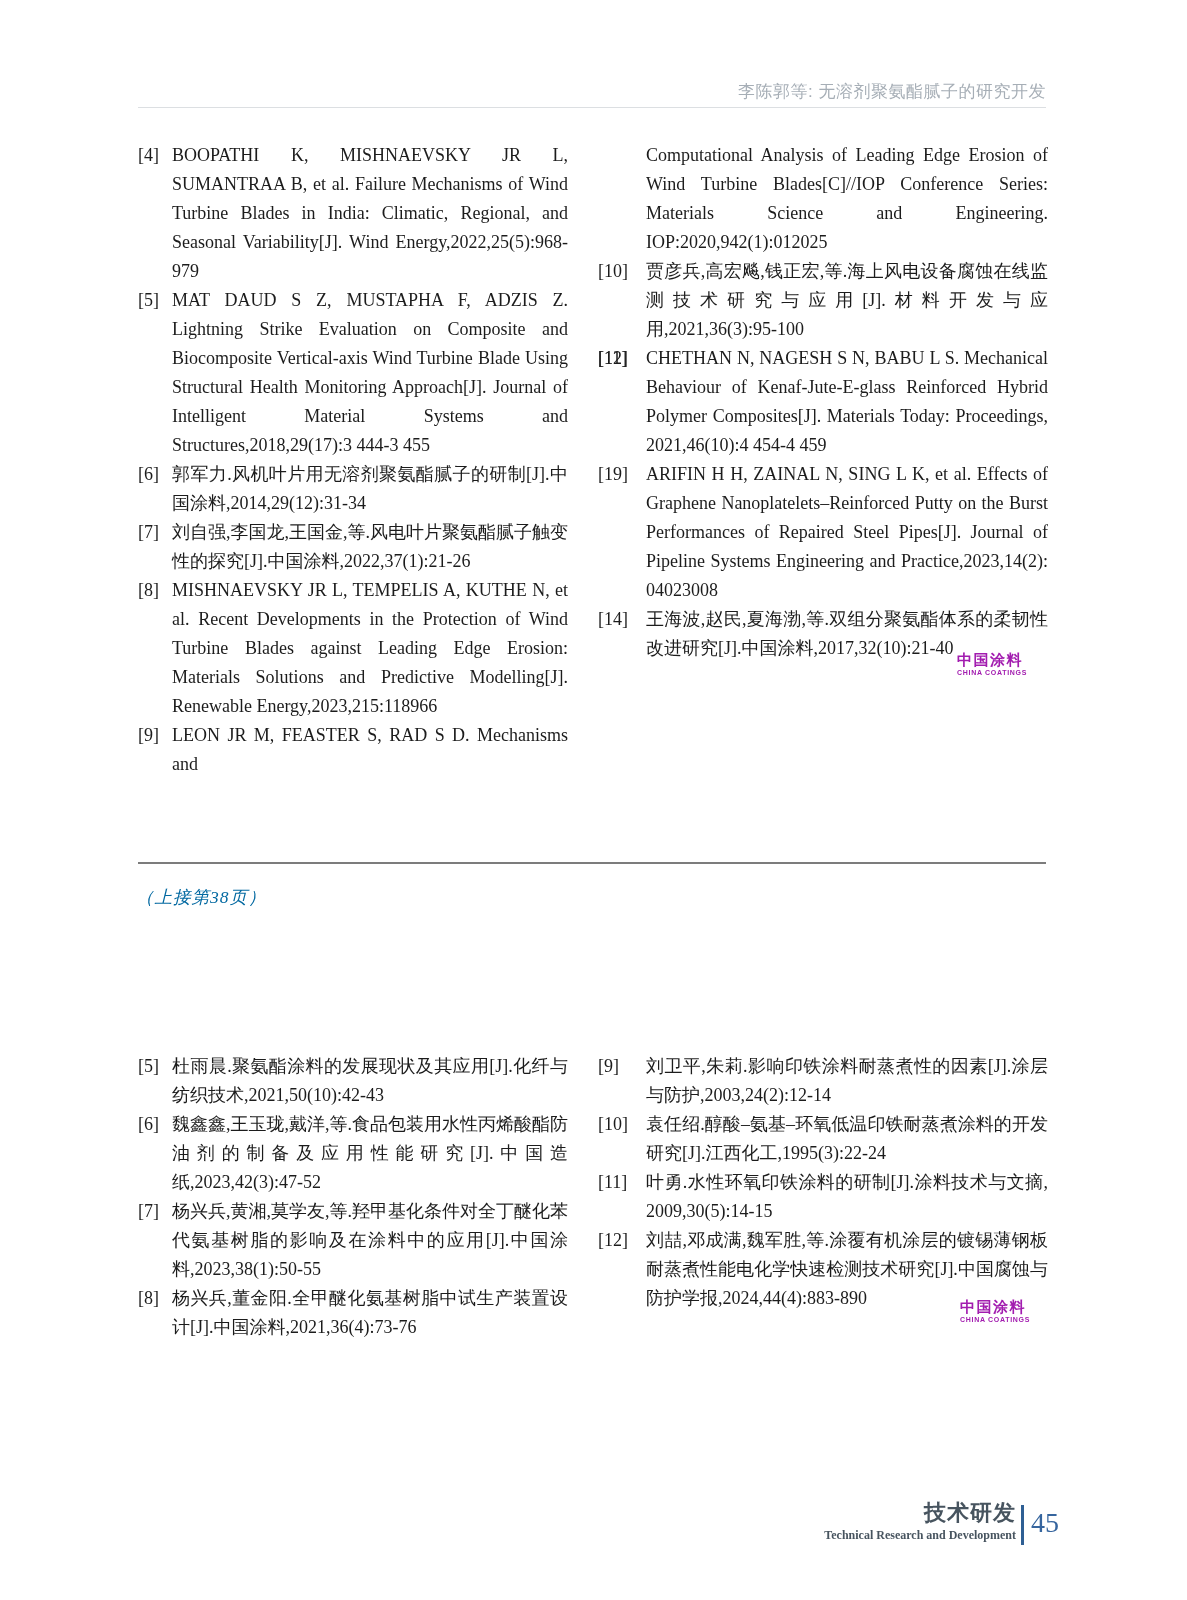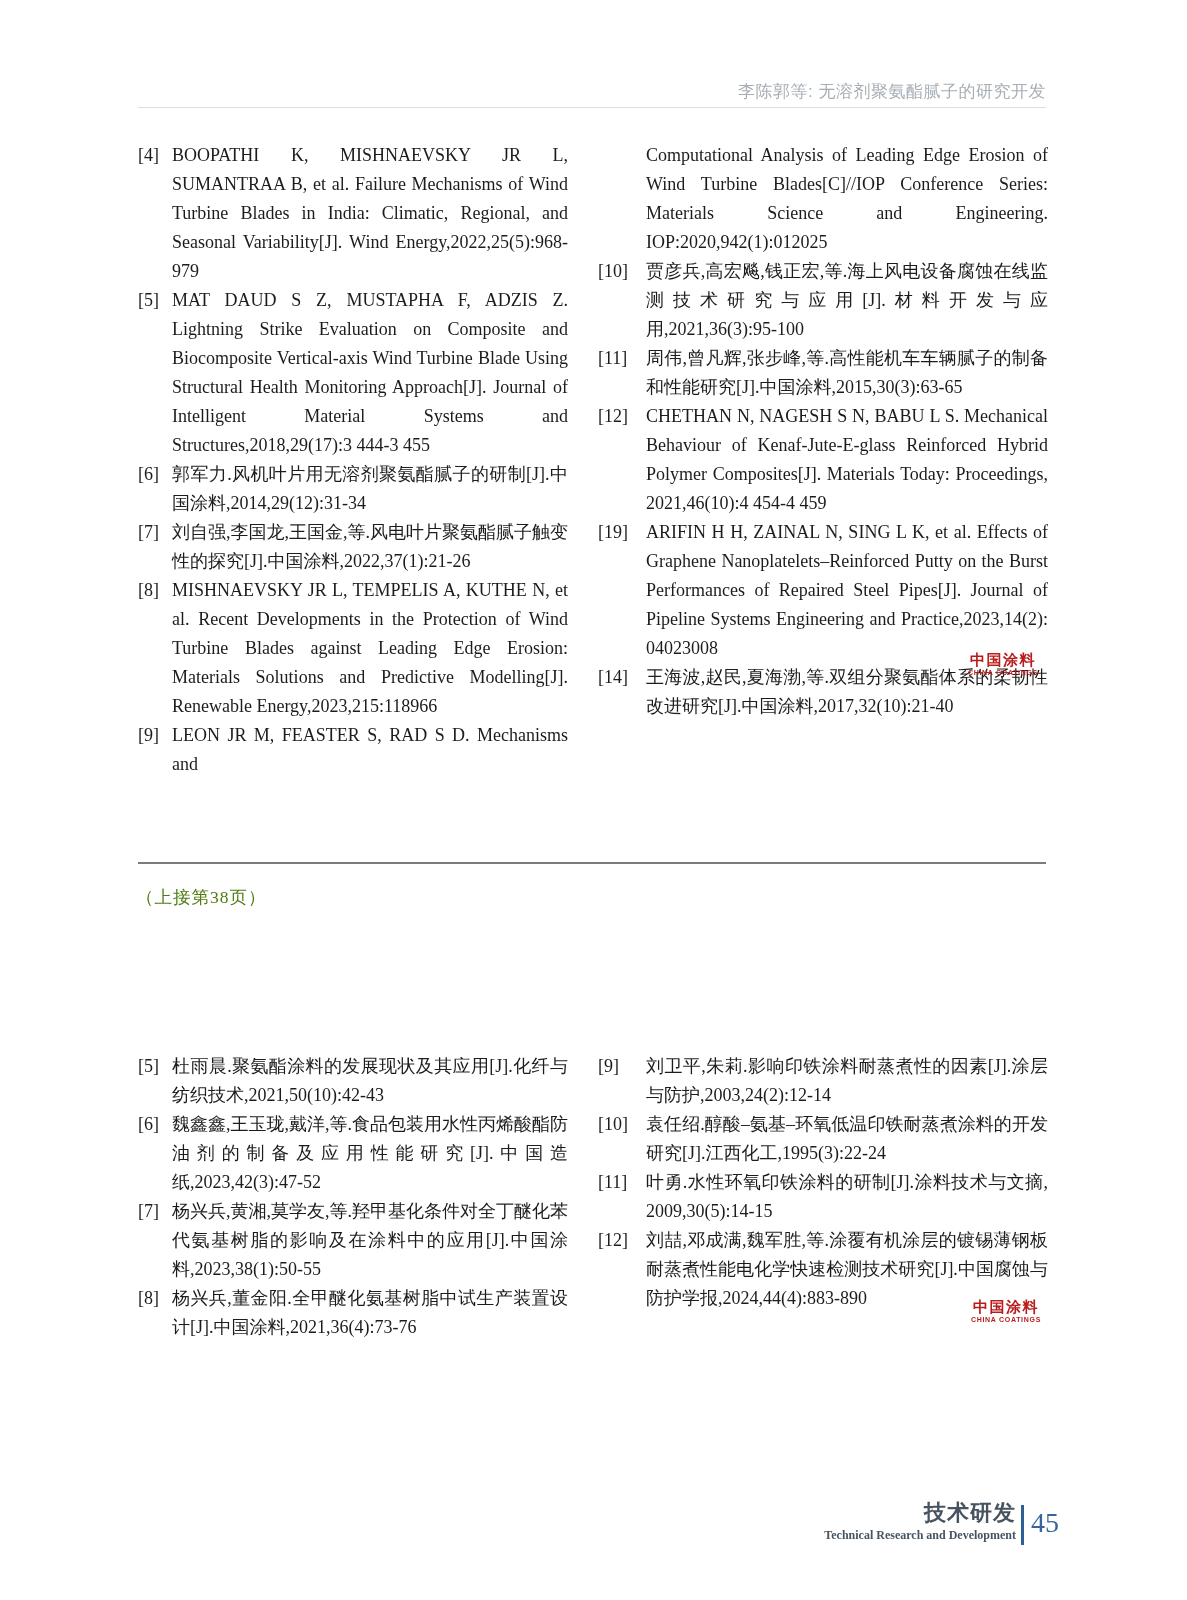--- a/index.html
+++ b/index.html
@@ -24,34 +24,34 @@
   .col-1l { top:141px; left:138px; width:430px; }
   .col-1r { top:141px; left:598px; width:450px; }
   .col-2l { top:1052px; left:138px; width:430px; }
   .col-2r { top:1052px; left:598px; width:450px; }
   .ref { position:relative; }
   .indent-s .ref { padding-left:34px; }
   .indent-l .ref { padding-left:48px; }
   .ref .num { position:absolute; left:0; top:0; }
   .force-justify { text-align-last:justify; }
   .logo {
-    position:absolute; width:92px; text-align:center; color:#b91c1c;
+    position:absolute; width:92px; color:#a21caf;
     font-family:"Liberation Sans","DejaVu Sans",sans-serif;
   }
   .logo-1 { top:650px; left:957px; }
   .logo-2 { top:1297px; left:960px; }
   .logo .cn { font-size:15px; font-weight:bold; letter-spacing:1.5px; line-height:17px; border-top:1px solid rgba(26,102,169,0.0); }
   .logo .en { font-size:7px; letter-spacing:0.7px; font-weight:bold; line-height:9px; }
   .divider {
     position:absolute; top:862px; left:138px; width:908px; height:2px;
     background:#7c7c7c;
   }
   .cont-note {
     position:absolute; top:885px; left:136px;
-    font-size:17.5px; color:#4d7c0f;
+    font-size:17.5px; font-style:italic; color:#0369a1;
     letter-spacing:1px;
   }
   .footer-section {
     position:absolute; top:1502px; left:700px; width:316px;
     text-align:right; color:#47545f;
   }
   .footer-section .cn {
     font-family:Liberation Mono, monospace;
     font-weight:bold; font-size:22px; line-height:26px; letter-spacing:1px;
   }
@@ -107,21 +107,20 @@
   <div class="col col-1r indent-l">
     <div class="ref">
       <span>Computational Analysis of Leading Edge Erosion of Wind Turbine Blades[C]//IOP Conference Series: Materials Science and Engineering. IOP:2020,942(1):012025</span>
     </div>
     <div class="ref">
       <span class="num">[10]</span>
       <span>贾彦兵,高宏飚,钱正宏,等.海上风电设备腐蚀在线监测技术研究与应用[J].材料开发与应用,2021,36(3):95-100</span>
     </div>
     <div class="ref">
       <span class="num">[11]</span>
-      <span>周伟,曾凡辉,张步峰,等.高性能机车车辆腻子的制备和性能研究[J].中国涂料,2015,30(3):63-65</span>
     </div>
     <div class="ref">
       <span class="num">[12]</span>
       <span>CHETHAN N, NAGESH S N, BABU L S. Mechanical Behaviour of Kenaf-Jute-E-glass Reinforced Hybrid Polymer Composites[J]. Materials Today: Proceedings, 2021,46(10):4 454-4 459</span>
     </div>
     <div class="ref">
       <span class="num">[19]</span>
       <span>ARIFIN H H, ZAINAL N, SING L K, et al. Effects of Graphene Nanoplatelets–Reinforced Putty on the Burst Performances of Repaired Steel Pipes[J]. Journal of Pipeline Systems Engineering and Practice,2023,14(2): 04023008</span>
     </div>
     <div class="ref">

